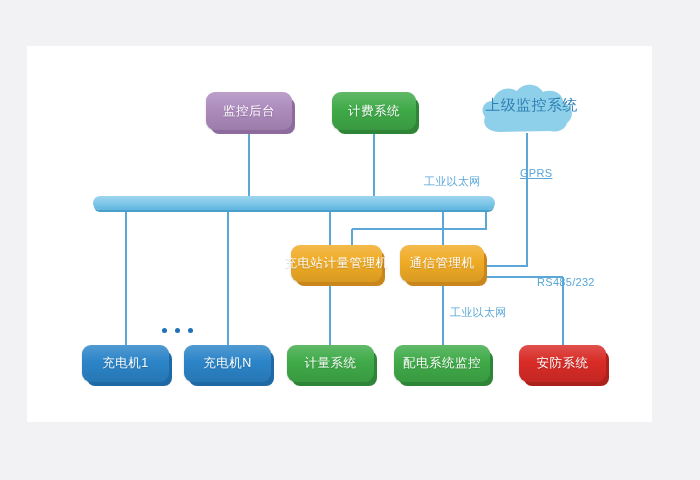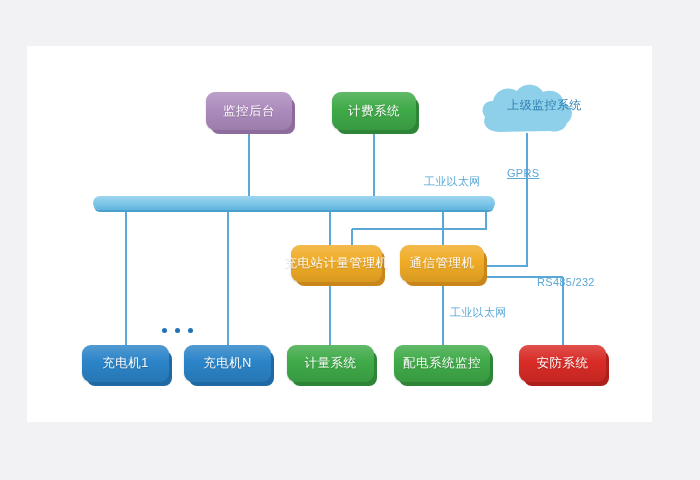--- a/index.html
+++ b/index.html
@@ -56,23 +56,23 @@
   .bus{
     position:absolute;
     border-radius:999px;
     background:linear-gradient(180deg,#9ed5ef 0%,#7cc6e8 55%,#5fb4dd 100%);
     box-shadow:0 3px 0 -1px #49a0cb;
   }
 
   
   .cloud{position:absolute;}
   .cloud .ctext{
-    position:absolute;left:17px;top:0;width:100%;height:100%;
+    position:absolute;left:4px;top:0;width:100%;height:100%;
     display:flex;align-items:center;justify-content:center;
-    color:#2f7fb5;font-size:12px;letter-spacing:.4px;
+    color:#2f7fb5;font-size:15px;letter-spacing:.4px;
     padding-bottom:9px;box-sizing:border-box;font-family:Liberation Serif, serif;
   }
 
   
   .wirelabel{
     position:absolute;
     color:#5aa7d8;
     font-size:11px;
     white-space:nowrap;
     letter-spacing:.3px;
@@ -116,21 +116,21 @@
       <line x1="485" y1="277" x2="563" y2="277"></line>
       <line x1="563" y1="277" x2="563" y2="345"></line>
 
     </g>
   </svg>
 
   <div class="bus" style="left:93px;top:196px;width:402px;height:14px;"></div>
 
   <div class="wirelabel" style="left:424px;top:174px;">工业以太网</div>
 
-  <div class="wirelabel" style="left:507px;top:167px;text-decoration:underline;">GPRS</div>
+  <div class="wirelabel" style="left:520px;top:167px;text-decoration:underline;">GPRS</div>
 
   <div class="wirelabel" style="left:537px;top:276px;">RS485/232</div>
 
   <div class="wirelabel" style="left:450px;top:305px;">工业以太网</div>
 
   <div class="cloud" style="left:480px;top:84px;width:95px;height:52px;">
     <svg viewBox="0 0 95 52" style="width:95px;height:52px;display:block;">
       <path d="M20,48
                C7,48 2,40 5,33
                C-1,25 5,16 13,17

